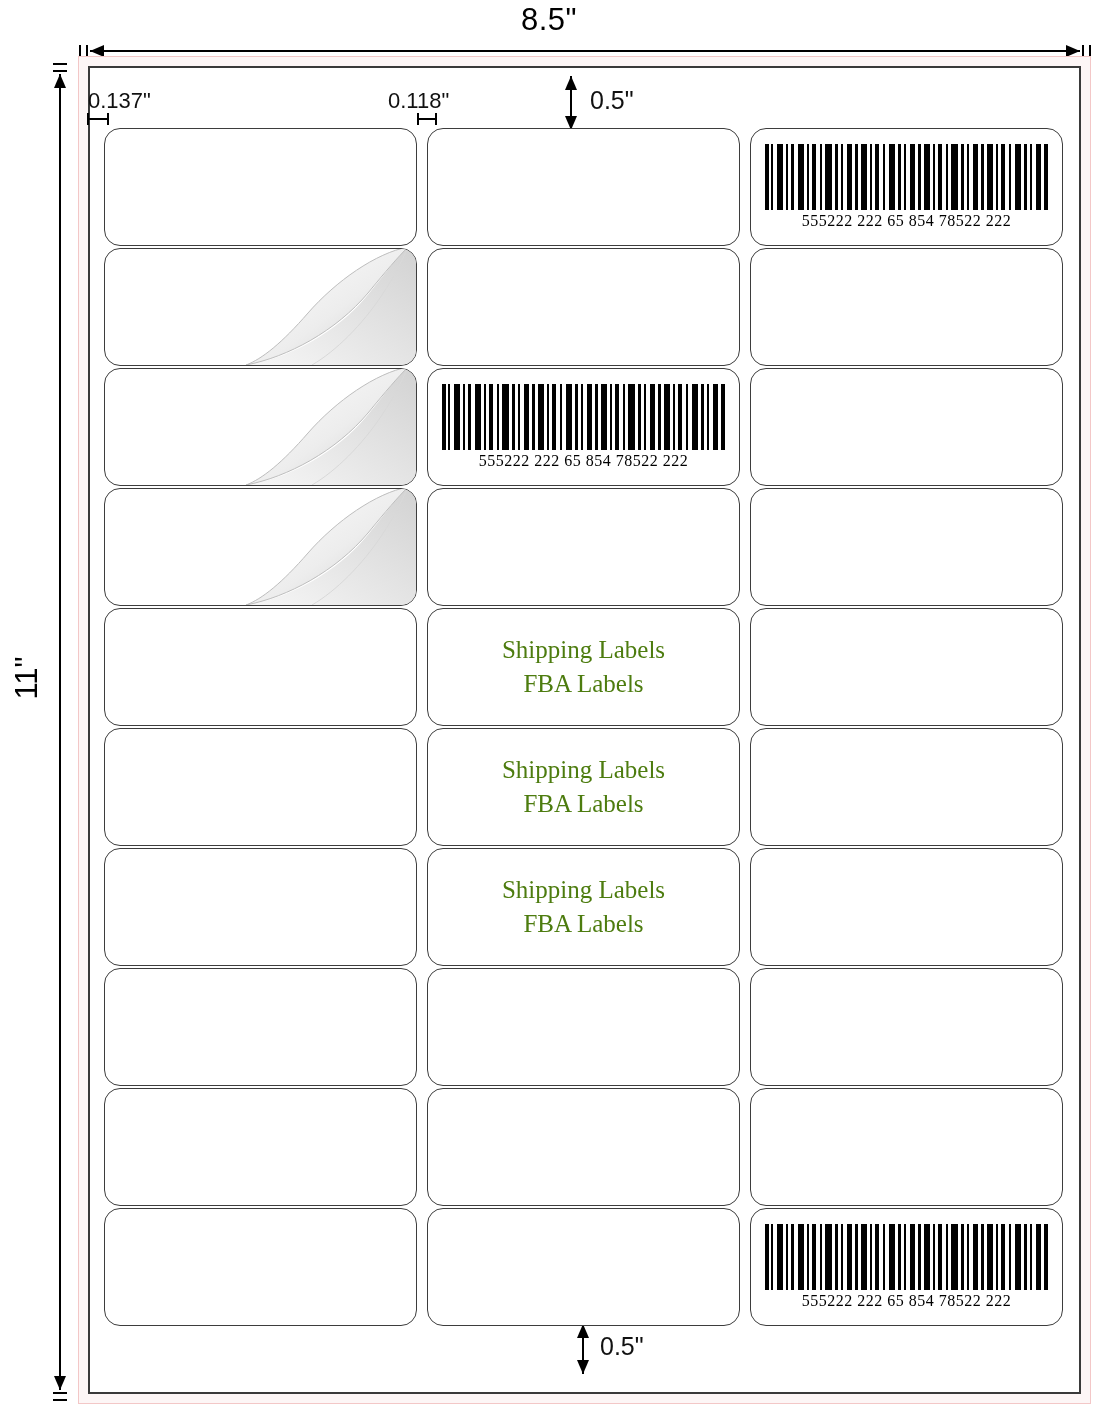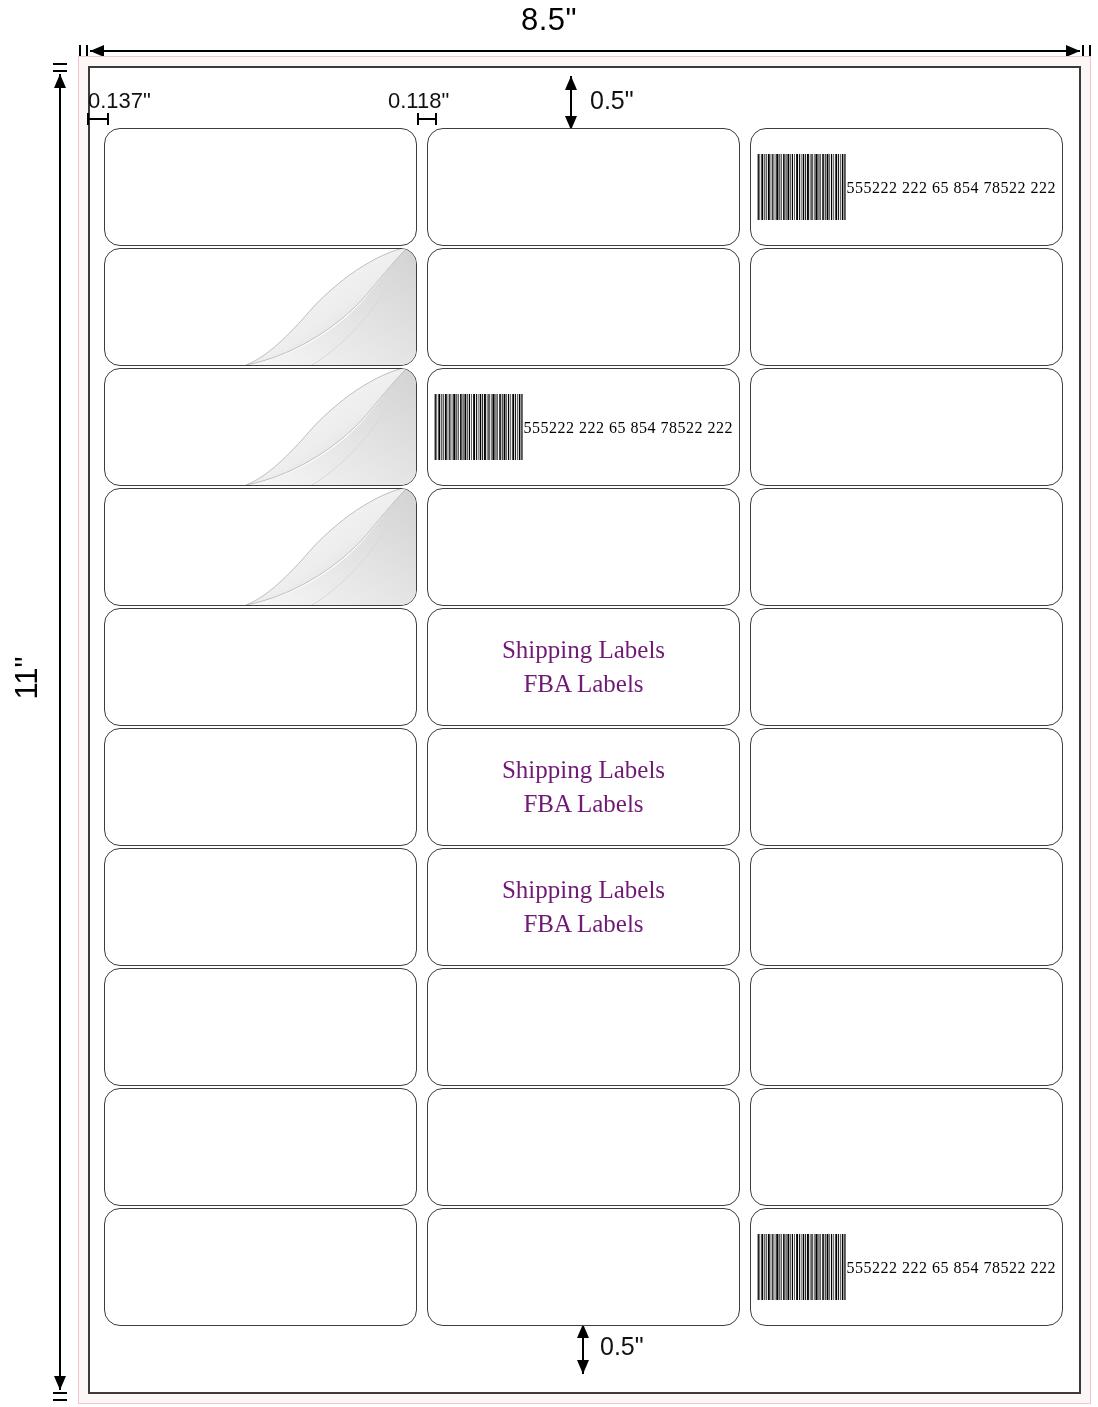--- a/index.html
+++ b/index.html
@@ -109,39 +109,39 @@
     display: flex;
     align-items: center;
     justify-content: center;
     overflow: hidden;
   }
   .label-text {
     text-align: center;
     font-size: 25px;
     line-height: 1.38;
     font-family: "Liberation Serif", serif;
-    color: #701a75;
+    color: #4d7c0f;
   }
 
   
   .peel {
     position: absolute;
     right: 0px;
     bottom: 0px;
     width: 200px;
     height: 118px;
     pointer-events: none;
   }
 
   
   .barcode {
     width: 100%;
     height: 100%;
     display: flex;
-    flex-direction: row;
+    flex-direction: column;
     align-items: center;
     justify-content: center;
     padding: 0 6px;
     box-sizing: border-box;
   }
   .barcode .bars {
     width: 288px;
     height: 66px;
     display: block;
   }

